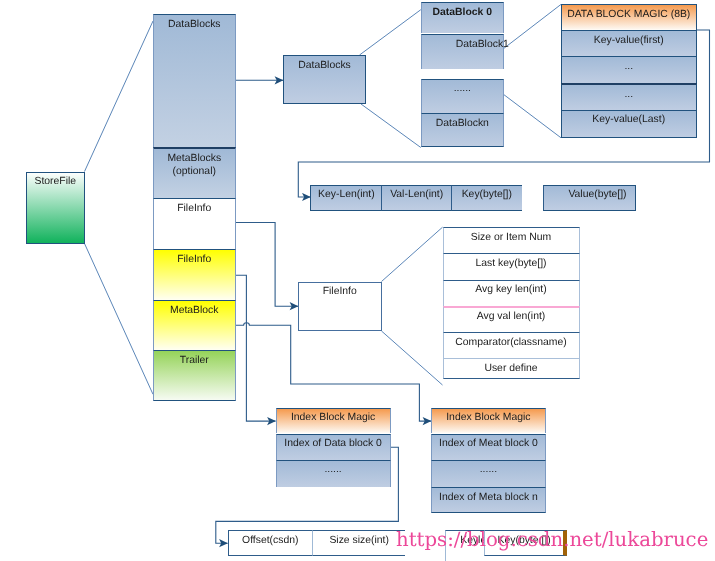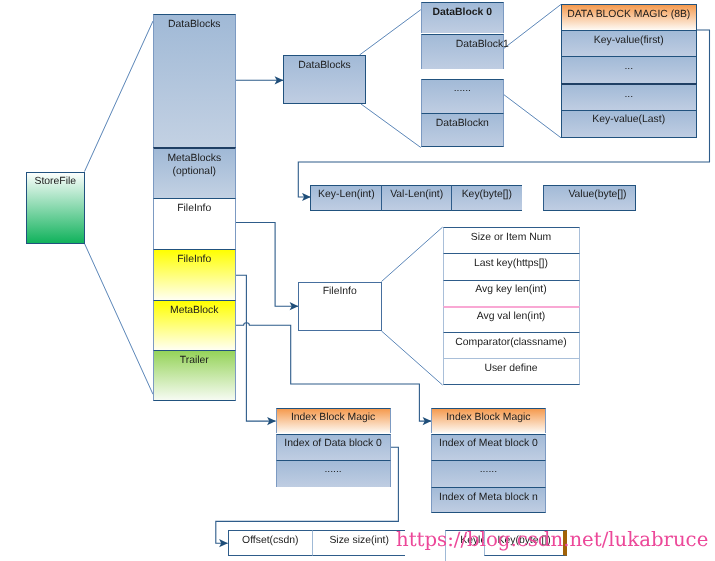--- a/index.html
+++ b/index.html
@@ -93,25 +93,25 @@
   <div class="box f-blue2 bd-stack last darkside" style="left:561px;top:109.9px;width:135.5px;height:27.9px;">Key-value(Last)</div>
 
   <div class="box f-blue2 bd-vsplit first" style="left:310.4px;top:184.5px;width:70.9px;height:26px;">Key-Len(int)</div>
   <div class="box f-blue2 bd-vsplit" style="left:381.3px;top:184.5px;width:69.7px;height:26px;">Val-Len(int)</div>
   <div class="box f-blue2 bd-vsplit" style="left:451.0px;top:184.5px;width:70.6px;height:26px;">Key(byte[])</div>
   <div class="box f-blue2 bd-vsplit last" style="left:543px;top:184.5px;width:93px;height:26px;padding-left:16px;">Value(byte[])</div>
 
   <div class="box f-white bd-med" style="left:298px;top:281.5px;width:83.5px;height:49.5px;">FileInfo</div>
 
   <div class="box f-white bd-stackm" style="left:442.5px;top:227.2px;width:137px;height:26.200000000000017px;">Size or Item Num</div>
-  <div class="box f-white bd-stackm" style="left:442.5px;top:253.4px;width:137px;height:26.200000000000017px;">Last key(https[])</div>
+  <div class="box f-white bd-stackm" style="left:442.5px;top:253.4px;width:137px;height:26.200000000000017px;">Last key(byte[])</div>
   <div class="box f-white bd-stackm" style="left:442.5px;top:279.6px;width:137px;height:26.19999999999999px;">Avg key len(int)</div>
   <div class="box f-white bd-stackm heavy" style="left:442.5px;top:305.8px;width:137px;height:26.19999999999999px;">Avg val len(int)</div>
   <div class="box f-white bd-stackm" style="left:442.5px;top:332.0px;width:137px;height:26.19999999999999px;">Comparator(classname)</div>
-  <div class="box f-white bd-stackm last lightall" style="left:442.5px;top:358.2px;width:137px;height:27px;">User define</div>
+  <div class="box f-white bd-stackm last lightall" style="left:442.5px;top:358.2px;width:137px;height:21px;">User define</div>
 
   <div class="box f-orange bd-stack" style="left:275.5px;top:407.8px;width:115.2px;height:25.7px;">Index Block Magic</div>
   <div class="box f-blue2 bd-stack" style="left:275.5px;top:433.5px;width:115.2px;height:26.0px;">Index of Data block 0</div>
   <div class="box f-blue2 bd-stack" style="left:275.5px;top:459.5px;width:115.2px;height:27.5px;">......</div>
 
   <div class="box f-orange bd-stack" style="left:431.0px;top:407.8px;width:114.8px;height:25.7px;">Index Block Magic</div>
   <div class="box f-blue2 bd-stack" style="left:431.0px;top:433.5px;width:114.8px;height:26.0px;">Index of Meat block 0</div>
   <div class="box f-blue2 bd-stack" style="left:431.0px;top:459.5px;width:114.8px;height:27.5px;">......</div>
   <div class="box f-blue2 bd-stack last" style="left:431.0px;top:487.0px;width:114.8px;height:25.6px;">Index of Meta block n</div>
 

